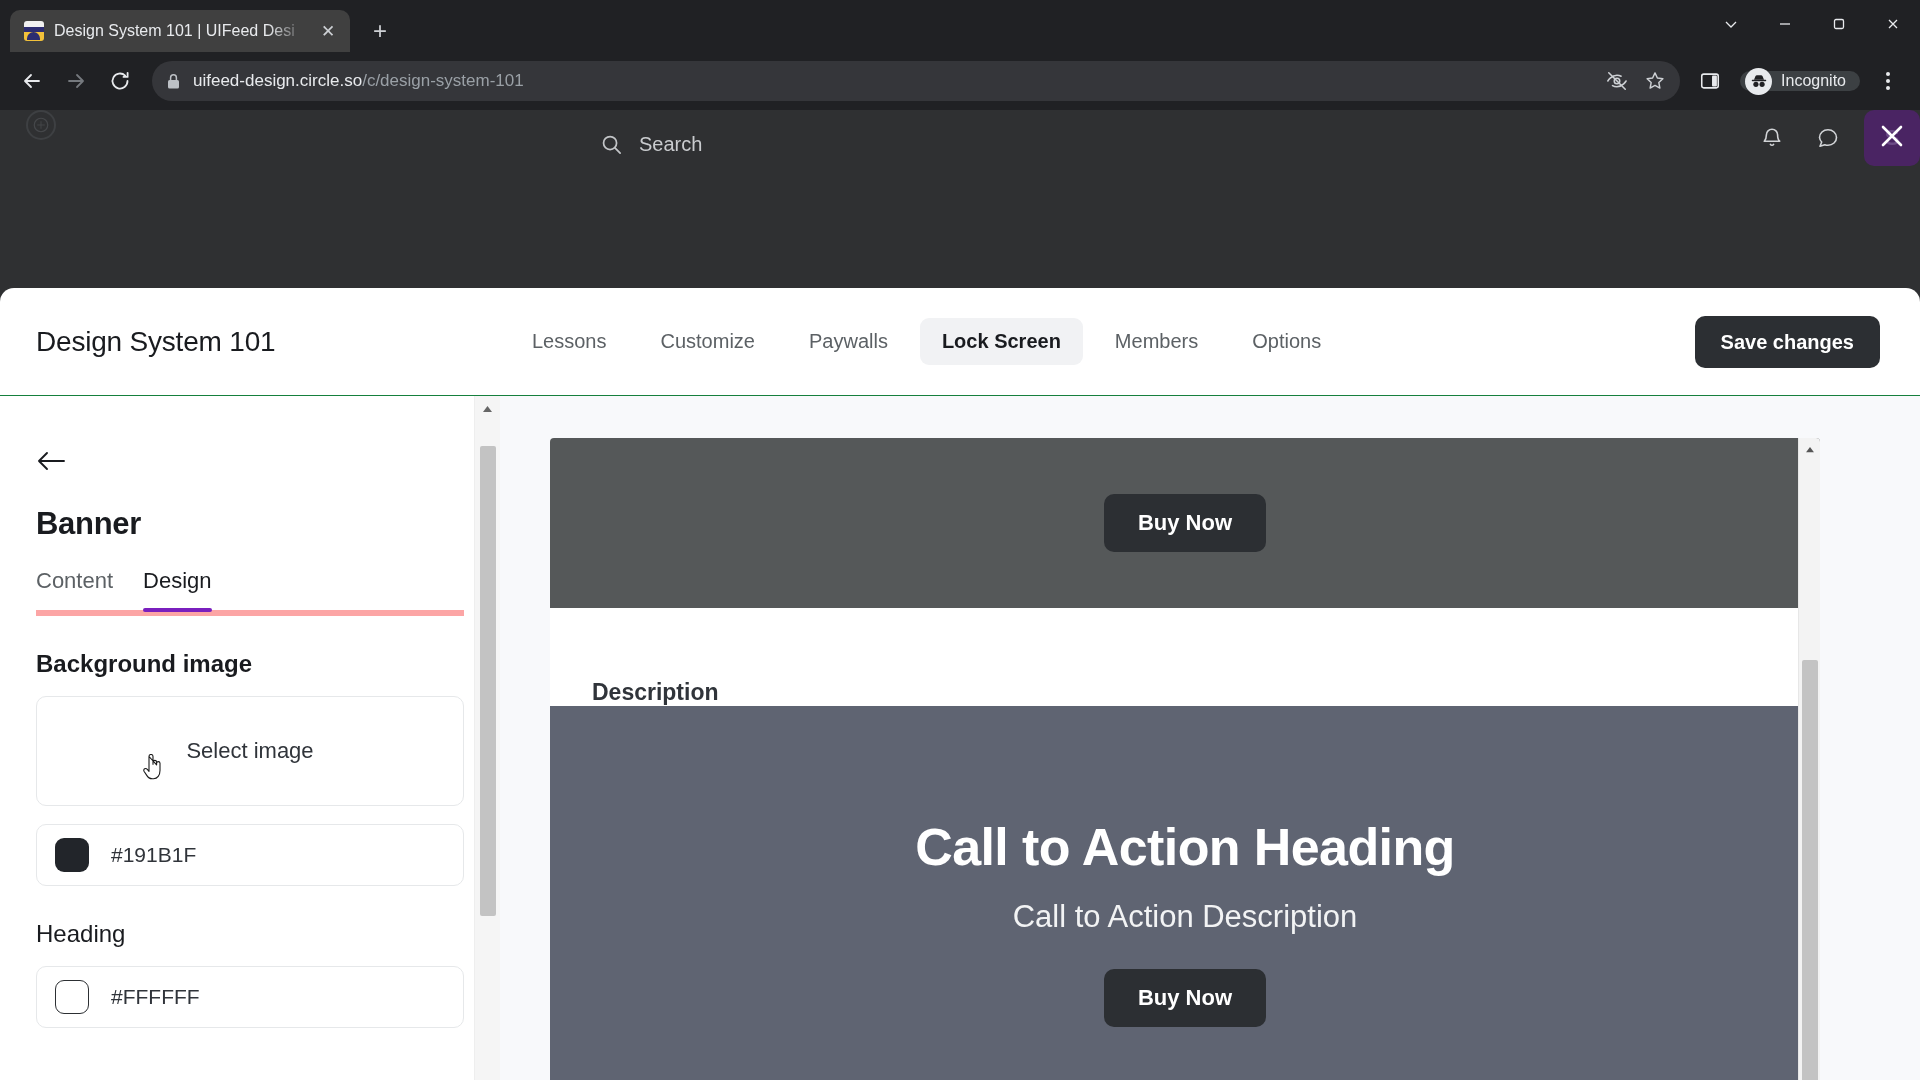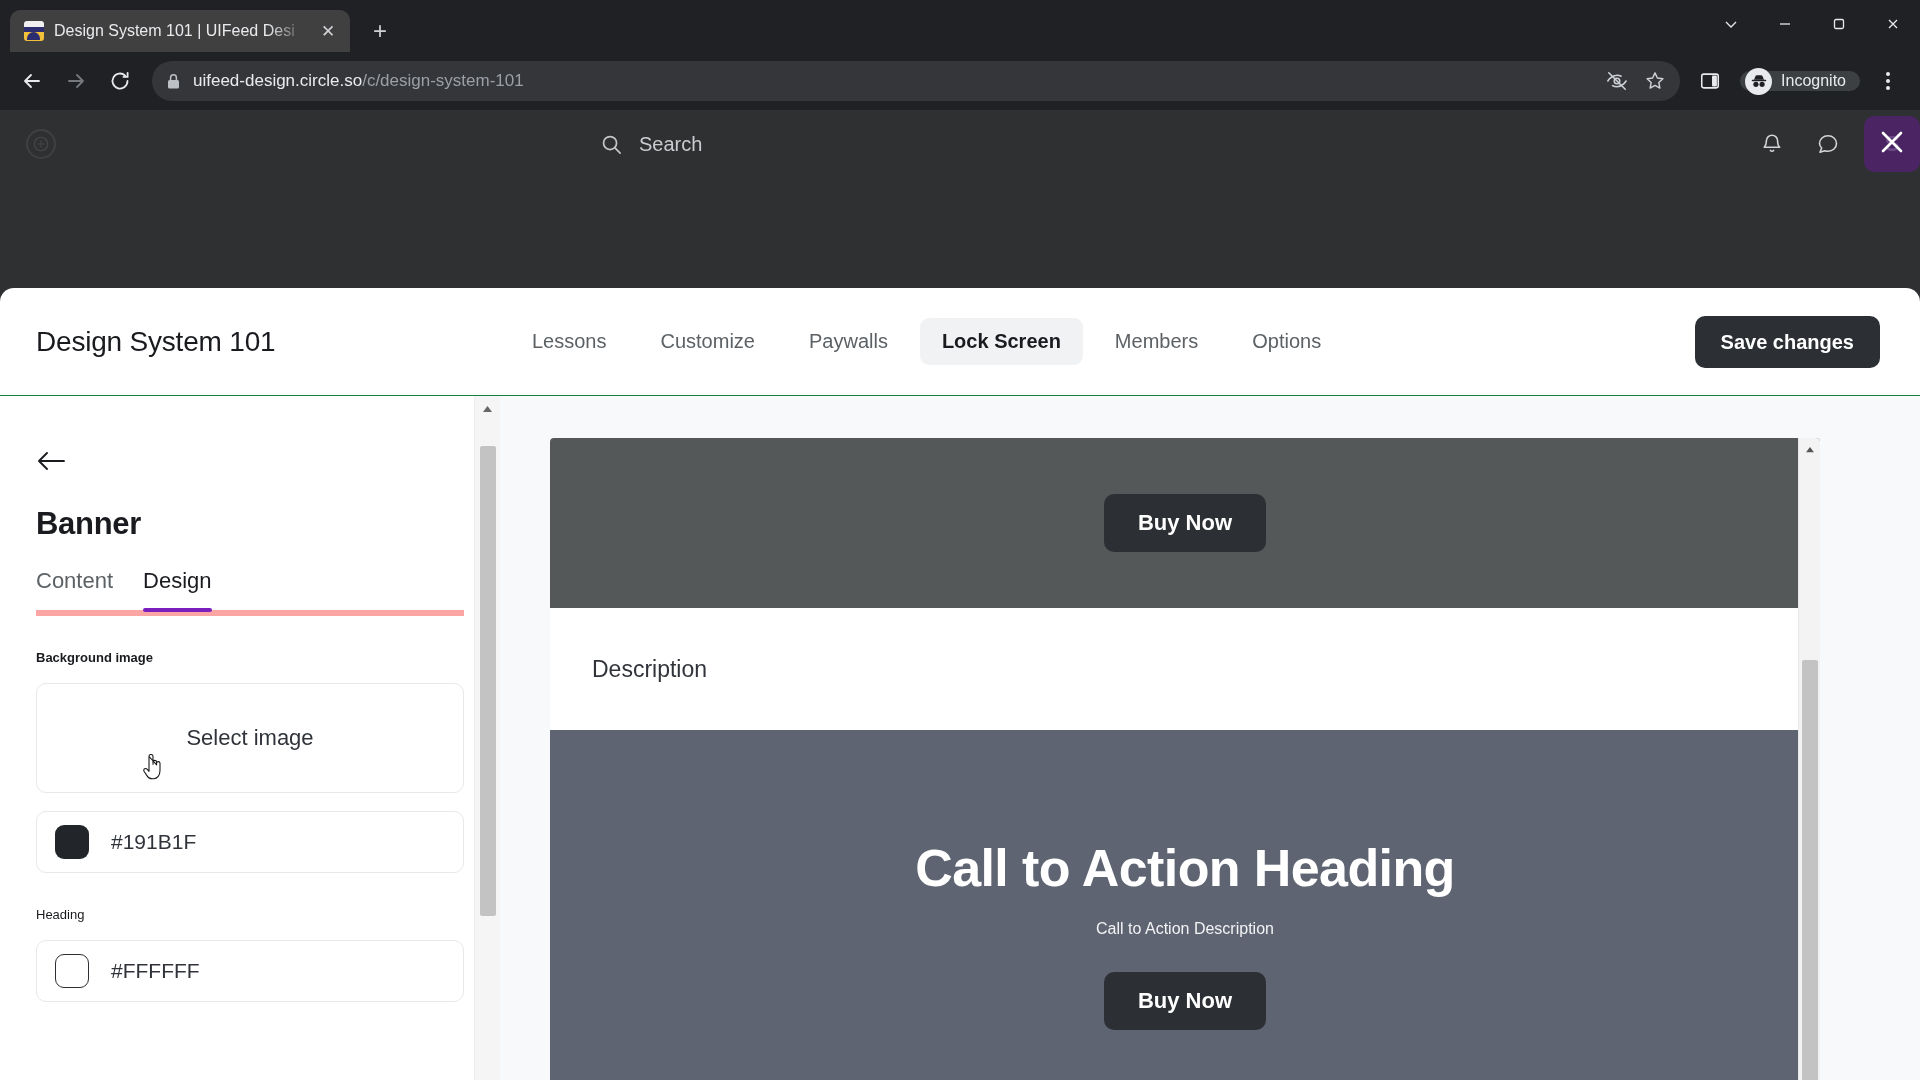--- a/index.html
+++ b/index.html
@@ -96,21 +96,21 @@
   .kebab {
     width: 40px; height: 40px; display: flex; flex-direction: column;
     align-items: center; justify-content: center; gap: 3px; margin-left: 4px;
   }
   .kebab i { width: 4px; height: 4px; border-radius: 50%; background: #e8eaed; display: block; }
 
   
   .page { position: absolute; left: 0; top: 110px; width: 1920px; height: 970px; background: #2f3032; }
 
   .circle-header {
-    height: 68px; background: #2f3032; display: flex; align-items: center;
+    height: 68px; background: #2f3032; display: flex; align-items: flex-start;
     position: relative; padding: 0 0 0 26px;
   }
   .circle-logo {
     width: 30px; height: 30px; border-radius: 50%;
     border: 2px solid #3e4043; display: flex; align-items: center; justify-content: center;
     color: #46484b;
   }
   .circle-search {
     position: absolute; left: 600px; top: 0; height: 68px;
     display: flex; align-items: center; gap: 16px;
@@ -162,21 +162,21 @@
   .editor-tabs {
     margin-top: 26px; display: flex; gap: 30px; border-bottom: 6px solid #fca5a5;
     position: relative;
   }
   .ed-tab { padding-bottom: 16px; font-size: 22px; color: #5c6165; position: relative; }
   .ed-tab.active { color: #191b1f; }
   .ed-tab.active::after {
     content: ""; position: absolute; left: 0; right: 0; bottom: -2px;
     height: 4px; background: #7a1fbe; border-radius: 2px;
   }
-  .field-label { font-size: 13px; color: #191b1f; font-weight: 700; margin-top: 34px; }
+  .field-label { font-size: 24px; color: #191b1f; font-weight: 700; margin-top: 34px; }
   .field-label.semi { font-weight: 400; }
   .image-picker {
     margin-top: 18px; height: 110px; border: 1px solid #e6e8ea; border-radius: 10px;
     display: flex; align-items: center; justify-content: center;
     font-size: 22px; color: #30343a; background: #fff;
   }
   .color-field {
     margin-top: 18px; height: 62px; border: 1px solid #e6e8ea; border-radius: 10px;
     display: flex; align-items: center; padding: 0 18px; gap: 22px; background: #fff;
   }
@@ -209,30 +209,31 @@
   }
   .pv-band-top {
     height: 170px; background: #555859;
     display: flex; align-items: center; justify-content: center; position: relative;
   }
   .pv-buy {
     background: #2c2f33; color: #ffffff; font-size: 22px; font-weight: 700;
     padding: 18px 34px; border-radius: 10px; border: none; line-height: 1;
   }
   .pv-white {
-    height: 122px; background: #ffffff; display: flex; align-items: center;
+    height: 98px; background: #ffffff; display: flex; align-items: flex-end;
     padding-left: 42px;
+    font-weight: bold;
   }
   .pv-desc { font-size: 23px; color: #30343a; }
   .pv-band-cta {
     flex: 1; background: #5f6472; display: flex; flex-direction: column;
     align-items: center; justify-content: center; gap: 0; padding-top: 10px;
   }
   .cta-heading { font-size: 52px; font-weight: 700; color: #ffffff; letter-spacing: -0.6px; }
-  .cta-desc { margin-top: 22px; font-size: 16px; color: #f2f3f4; }
+  .cta-desc { margin-top: 22px; font-size: 31px; color: #f2f3f4; }
   .cta-buy {
     margin-top: 34px; background: #2c2f33; color: #ffffff; font-size: 22px; font-weight: 700;
     padding: 18px 34px; border-radius: 10px; border: none; line-height: 1;
   }
   .pv-scroll {
     position: absolute; right: 0; top: 0; width: 22px; height: 690px;
     background: #f3f3f3; display: flex; flex-direction: column; align-items: center;
     border-left: 1px solid #e7e7e7;
   }
   .pv-scroll .sb-arrow { height: 22px; width: 22px; }

